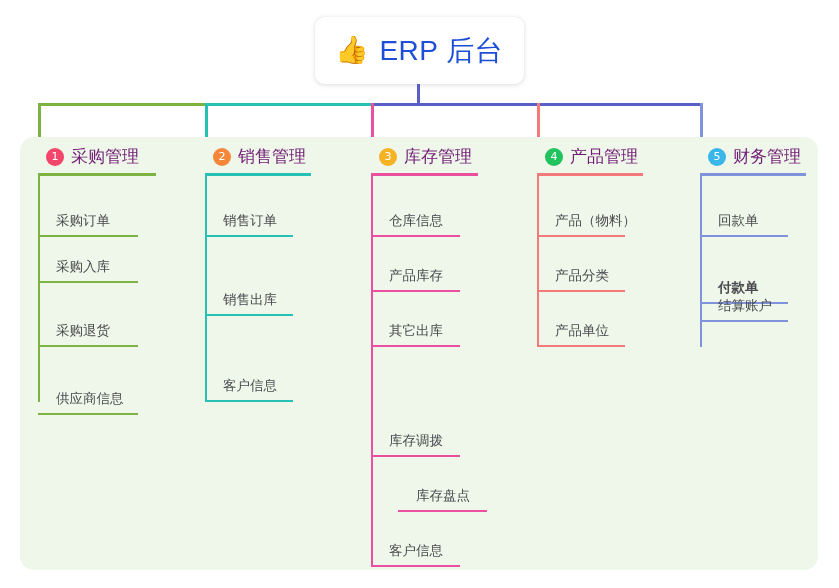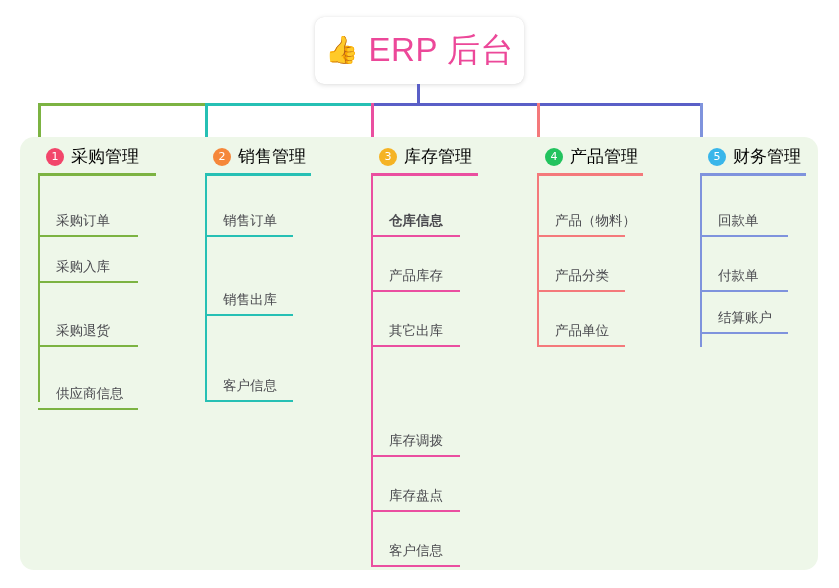--- a/index.html
+++ b/index.html
@@ -22,22 +22,22 @@
     box-shadow:0 1px 5px rgba(0,0,0,.13), 0 0 1px rgba(0,0,0,.10);
     display:flex;align-items:center;justify-content:center;
     gap:10px;
     box-sizing:border-box;
   }
   .title-emoji{
     font-size:27px;line-height:1;
     display:inline-block;
   }
   .title-text{
-    font-size:33px;
-    color:#ec4899;
+    font-size:28px;
+    color:#1d4ed8;
     letter-spacing:.5px;
     white-space:nowrap;
   }
 
   
   .seg{position:absolute;}
   .hseg{height:3px;}
   .vseg{width:3px;}
   .stem-top{
     position:absolute;
@@ -64,21 +64,21 @@
   }
   .badge{
     width:18px;height:18px;border-radius:50%;
     color:#ffffff;font-size:11px;
     display:flex;align-items:center;justify-content:center;
     font-family:"DejaVu Sans",sans-serif;
     line-height:1;
     flex:0 0 auto;
   }
   .head-text{
-    font-size:17px;color:#000000;
+    font-size:17px;color:#701a75;
   }
   .head-rule{
     position:absolute;
     left:0;top:36px;height:3px;
   }
   .spine{
     position:absolute;
     left:0;width:2px;
   }
   .leaf{
@@ -134,21 +134,21 @@
           <div class="leaf-rule" style="width: 100px; background: rgb(124, 179, 66);"></div>
         </div>
         <div class="leaf" style="top: 237px; height: 46px; width: 100px;">
           <span class="leaf-text">采购入库</span>
           <div class="leaf-rule" style="width: 100px; background: rgb(124, 179, 66);"></div>
         </div>
         <div class="leaf" style="top: 292px; height: 55px; width: 100px;">
           <span class="leaf-text">采购退货</span>
           <div class="leaf-rule" style="width: 100px; background: rgb(124, 179, 66);"></div>
         </div>
-        <div class="leaf" style="top: 347px; height: 63px; width: 100px;">
+        <div class="leaf" style="top: 360px; height: 55px; width: 100px;">
           <span class="leaf-text">供应商信息</span>
           <div class="leaf-rule" style="width: 100px; background: rgb(124, 179, 66);"></div>
         </div>
       </div>
       <div class="col" style="left: 205px; top: 0px; width: 106px; height: 588px;">
         <div class="col-head" style="top: 145px; left: 8px;">
           <span class="badge" style="background: rgb(245, 135, 58);">2</span>
           <span class="head-text">销售管理</span>
         </div>
         <div class="head-rule" style="top: 173px; width: 106px; background: rgb(38, 192, 180);"></div>
@@ -166,37 +166,37 @@
           <div class="leaf-rule" style="width: 88px; background: rgb(38, 192, 180);"></div>
         </div>
       </div>
       <div class="col" style="left: 371px; top: 0px; width: 107px; height: 588px;">
         <div class="col-head" style="top: 145px; left: 8px;">
           <span class="badge" style="background: rgb(245, 179, 36);">3</span>
           <span class="head-text">库存管理</span>
         </div>
         <div class="head-rule" style="top: 173px; width: 107px; background: rgb(234, 79, 160);"></div>
         <div class="spine" style="top: 173px; height: 394px; background: rgb(234, 79, 160);"></div>
-        <div class="leaf" style="top: 182px; height: 55px; width: 89px; font-weight: bold;">
+        <div class="leaf" style="top: 182px; height: 55px; width: 89px;">
           <span class="leaf-text">仓库信息</span>
           <div class="leaf-rule" style="width: 89px; background: rgb(234, 79, 160);"></div>
         </div>
         <div class="leaf" style="top: 292px; height: 55px; width: 89px;">
           <span class="leaf-text">其它出库</span>
           <div class="leaf-rule" style="width: 89px; background: rgb(234, 79, 160);"></div>
         </div>
         <div class="leaf" style="top: 237px; height: 55px; width: 89px;">
           <span class="leaf-text">产品库存</span>
           <div class="leaf-rule" style="width: 89px; background: rgb(234, 79, 160);"></div>
         </div>
         <div class="leaf" style="top: 402px; height: 55px; width: 89px;">
           <span class="leaf-text">库存调拨</span>
           <div class="leaf-rule" style="width: 89px; background: rgb(234, 79, 160);"></div>
         </div>
-        <div class="leaf" style="top: 457px; height: 55px; width: 89px;">
+        <div class="leaf" style="top: 457px; height: 55px; width: 89px; margin-left: 27px;">
           <span class="leaf-text">库存盘点</span>
           <div class="leaf-rule" style="width: 89px; background: rgb(234, 79, 160);"></div>
         </div>
         <div class="leaf" style="top: 512px; height: 55px; width: 89px;">
           <span class="leaf-text">客户信息</span>
           <div class="leaf-rule" style="width: 89px; background: rgb(234, 79, 160);"></div>
         </div>
       </div>
       <div class="col" style="left: 537px; top: 0px; width: 106px; height: 588px;">
         <div class="col-head" style="top: 145px; left: 8px;">
@@ -222,24 +222,24 @@
         <div class="col-head" style="top: 145px; left: 8px;">
           <span class="badge" style="background: rgb(57, 182, 234);">5</span>
           <span class="head-text">财务管理</span>
         </div>
         <div class="head-rule" style="top: 173px; width: 106px; background: rgb(127, 147, 221);"></div>
         <div class="spine" style="top: 173px; height: 174px; background: rgb(127, 147, 221);"></div>
         <div class="leaf" style="top: 182px; height: 55px; width: 88px; text-align: right;">
           <span class="leaf-text">回款单</span>
           <div class="leaf-rule" style="width: 88px; background: rgb(127, 147, 221);"></div>
         </div>
-        <div class="leaf" style="top: 237px; height: 55px; width: 88px;">
+        <div class="leaf" style="top: 237px; height: 67px; width: 88px; font-weight: bold;">
           <span class="leaf-text">付款单</span>
           <div class="leaf-rule" style="width: 88px; background: rgb(127, 147, 221);"></div>
         </div>
-        <div class="leaf" style="top: 296px; height: 38px; width: 88px;">
+        <div class="leaf" style="top: 284px; height: 38px; width: 88px;">
           <span class="leaf-text">结算账户</span>
           <div class="leaf-rule" style="width: 88px; background: rgb(127, 147, 221);"></div>
         </div>
       </div>
     </div>
 
 </div>
 
 </body></html>

